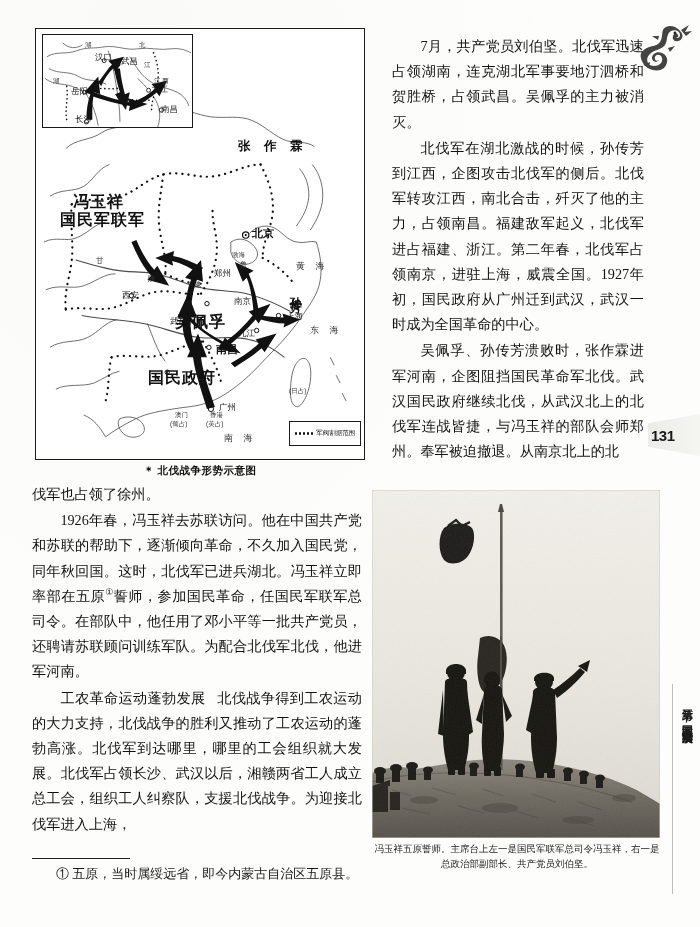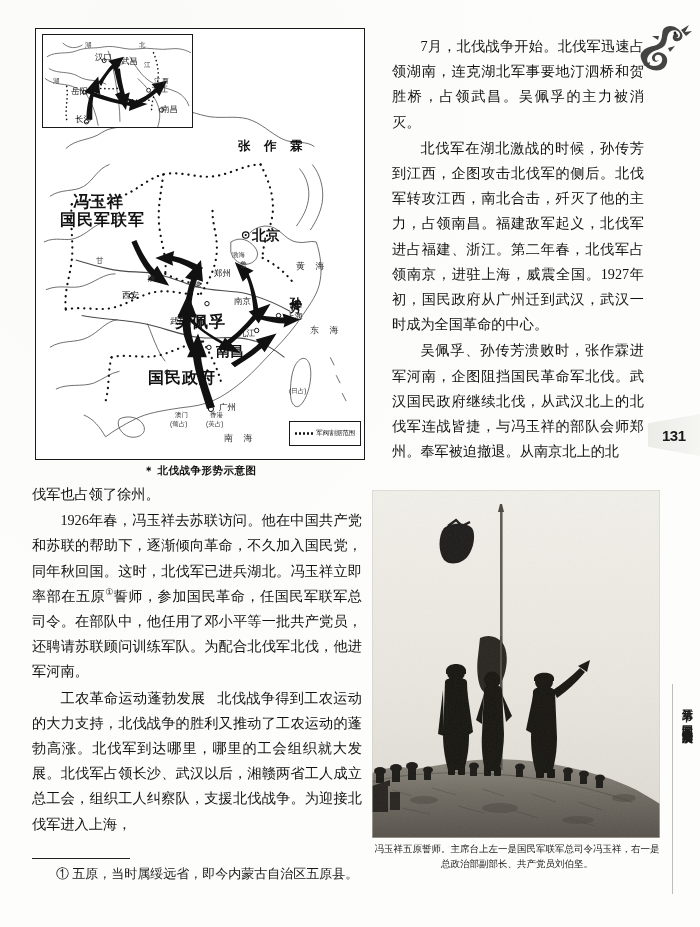--- a/index.html
+++ b/index.html
@@ -43,21 +43,20 @@
     clip-path: polygon(0% 22%, 100% 0%, 100% 100%, 0% 78%);
     opacity: .85;
   }
   .page-num-tab .num {
     position: relative;
     font-family: "Liberation Sans", sans-serif;
     font-weight: bold;
     font-size: 15px;
     letter-spacing: -0.5px;
     color: #1a1a1a;
-    margin-left: 11px;
   }
 
   
   .side-tab {
     position: absolute;
     right: 2px; top: 700px;
     width: 22px;
     display: flex; flex-direction: column; align-items: center;
     gap: 8px;
   }
@@ -107,21 +106,21 @@
   .mlabel {
     position: absolute;
     font-family: "Liberation Sans", sans-serif;
     color: #111;
     white-space: nowrap;
     line-height: 1.15;
   }
   .mlabel.big     { font-size: 12.5px; font-weight: bold; letter-spacing: 5px; }
   .mlabel.army    { font-size: 16px;  font-weight: bold; letter-spacing: 1px; }
   .mlabel.city    { font-size: 8.5px; }
-  .mlabel.city-b  { font-size: 14px; font-weight: bold; }
+  .mlabel.city-b  { font-size: 11px; font-weight: bold; }
   .mlabel.sea     { font-size: 9px;   letter-spacing: 4px; color: #333; }
   .mlabel.tiny    { font-size: 6.5px; color: #333; }
   .mlabel.prov    { font-size: 7.5px; color: #333; }
   .mlabel.vert    { writing-mode: vertical-rl; text-orientation: upright;
                     font-size: 12px; font-weight: bold; letter-spacing: 2px; }
 
   .inset-box {
     position: absolute;
     left: 6px; top: 5px;
     width: 151px; height: 94px;
@@ -478,21 +477,21 @@
         </span>
         <span class="legend-text">军阀割据范围</span>
       </div>
 
     </div>
   </div>
 
   <div class="map-caption">＊ 北伐战争形势示意图</div>
 
   <div class="col-right-top">
-    <p class="body">7月，北伐战争开始。北伐军迅速占领湖南，连克湖北军事要地汀泗桥和贺胜桥，占领武昌。吴佩孚的主力被消灭。</p>
+    <p class="body">7月，共产党员刘伯坚。北伐军迅速占领湖南，连克湖北军事要地汀泗桥和贺胜桥，占领武昌。吴佩孚的主力被消灭。</p>
     <p class="body">北伐军在湖北激战的时候，孙传芳到江西，企图攻击北伐军的侧后。北伐军转攻江西，南北合击，歼灭了他的主力，占领南昌。福建敌军起义，北伐军进占福建、浙江。第二年春，北伐军占领南京，进驻上海，威震全国。1927年初，国民政府从广州迁到武汉，武汉一时成为全国革命的中心。</p>
     <p class="body">吴佩孚、孙传芳溃败时，张作霖进军河南，企图阻挡国民革命军北伐。武汉国民政府继续北伐，从武汉北上的北伐军连战皆捷，与冯玉祥的部队会师郑州。奉军被迫撤退。从南京北上的北</p>
   </div>
 
   <div class="col-left-bottom">
     <p class="body noindent">伐军也占领了徐州。</p>
 
     <p class="body"><span>1926年春，冯玉祥去苏联访问。他在中国共产党和苏联的帮助下，逐渐倾向革命，不久加入国民党，同年秋回国。这时，北伐军已进兵湖北。冯玉祥立即率部在五原</span><sup class="fn">①</sup><span>誓师，参加国民革命，任国民军联军总司令。在部队中，他任用了邓小平等一批共产党员，还聘请苏联顾问训练军队。为配合北伐军北伐，他进军河南。</span></p>
 
     <p class="body"><span class="heading-run">工农革命运动蓬勃发展</span><span>&nbsp;&nbsp;&nbsp;</span><span>北伐战争得到工农运动的大力支持，北伐战争的胜利又推动了工农运动的蓬勃高涨。北伐军到达哪里，哪里的工会组织就大发展。北伐军占领长沙、武汉以后，湘赣两省工人成立总工会，组织工人纠察队，支援北伐战争。为迎接北伐军进入上海，</span></p>

